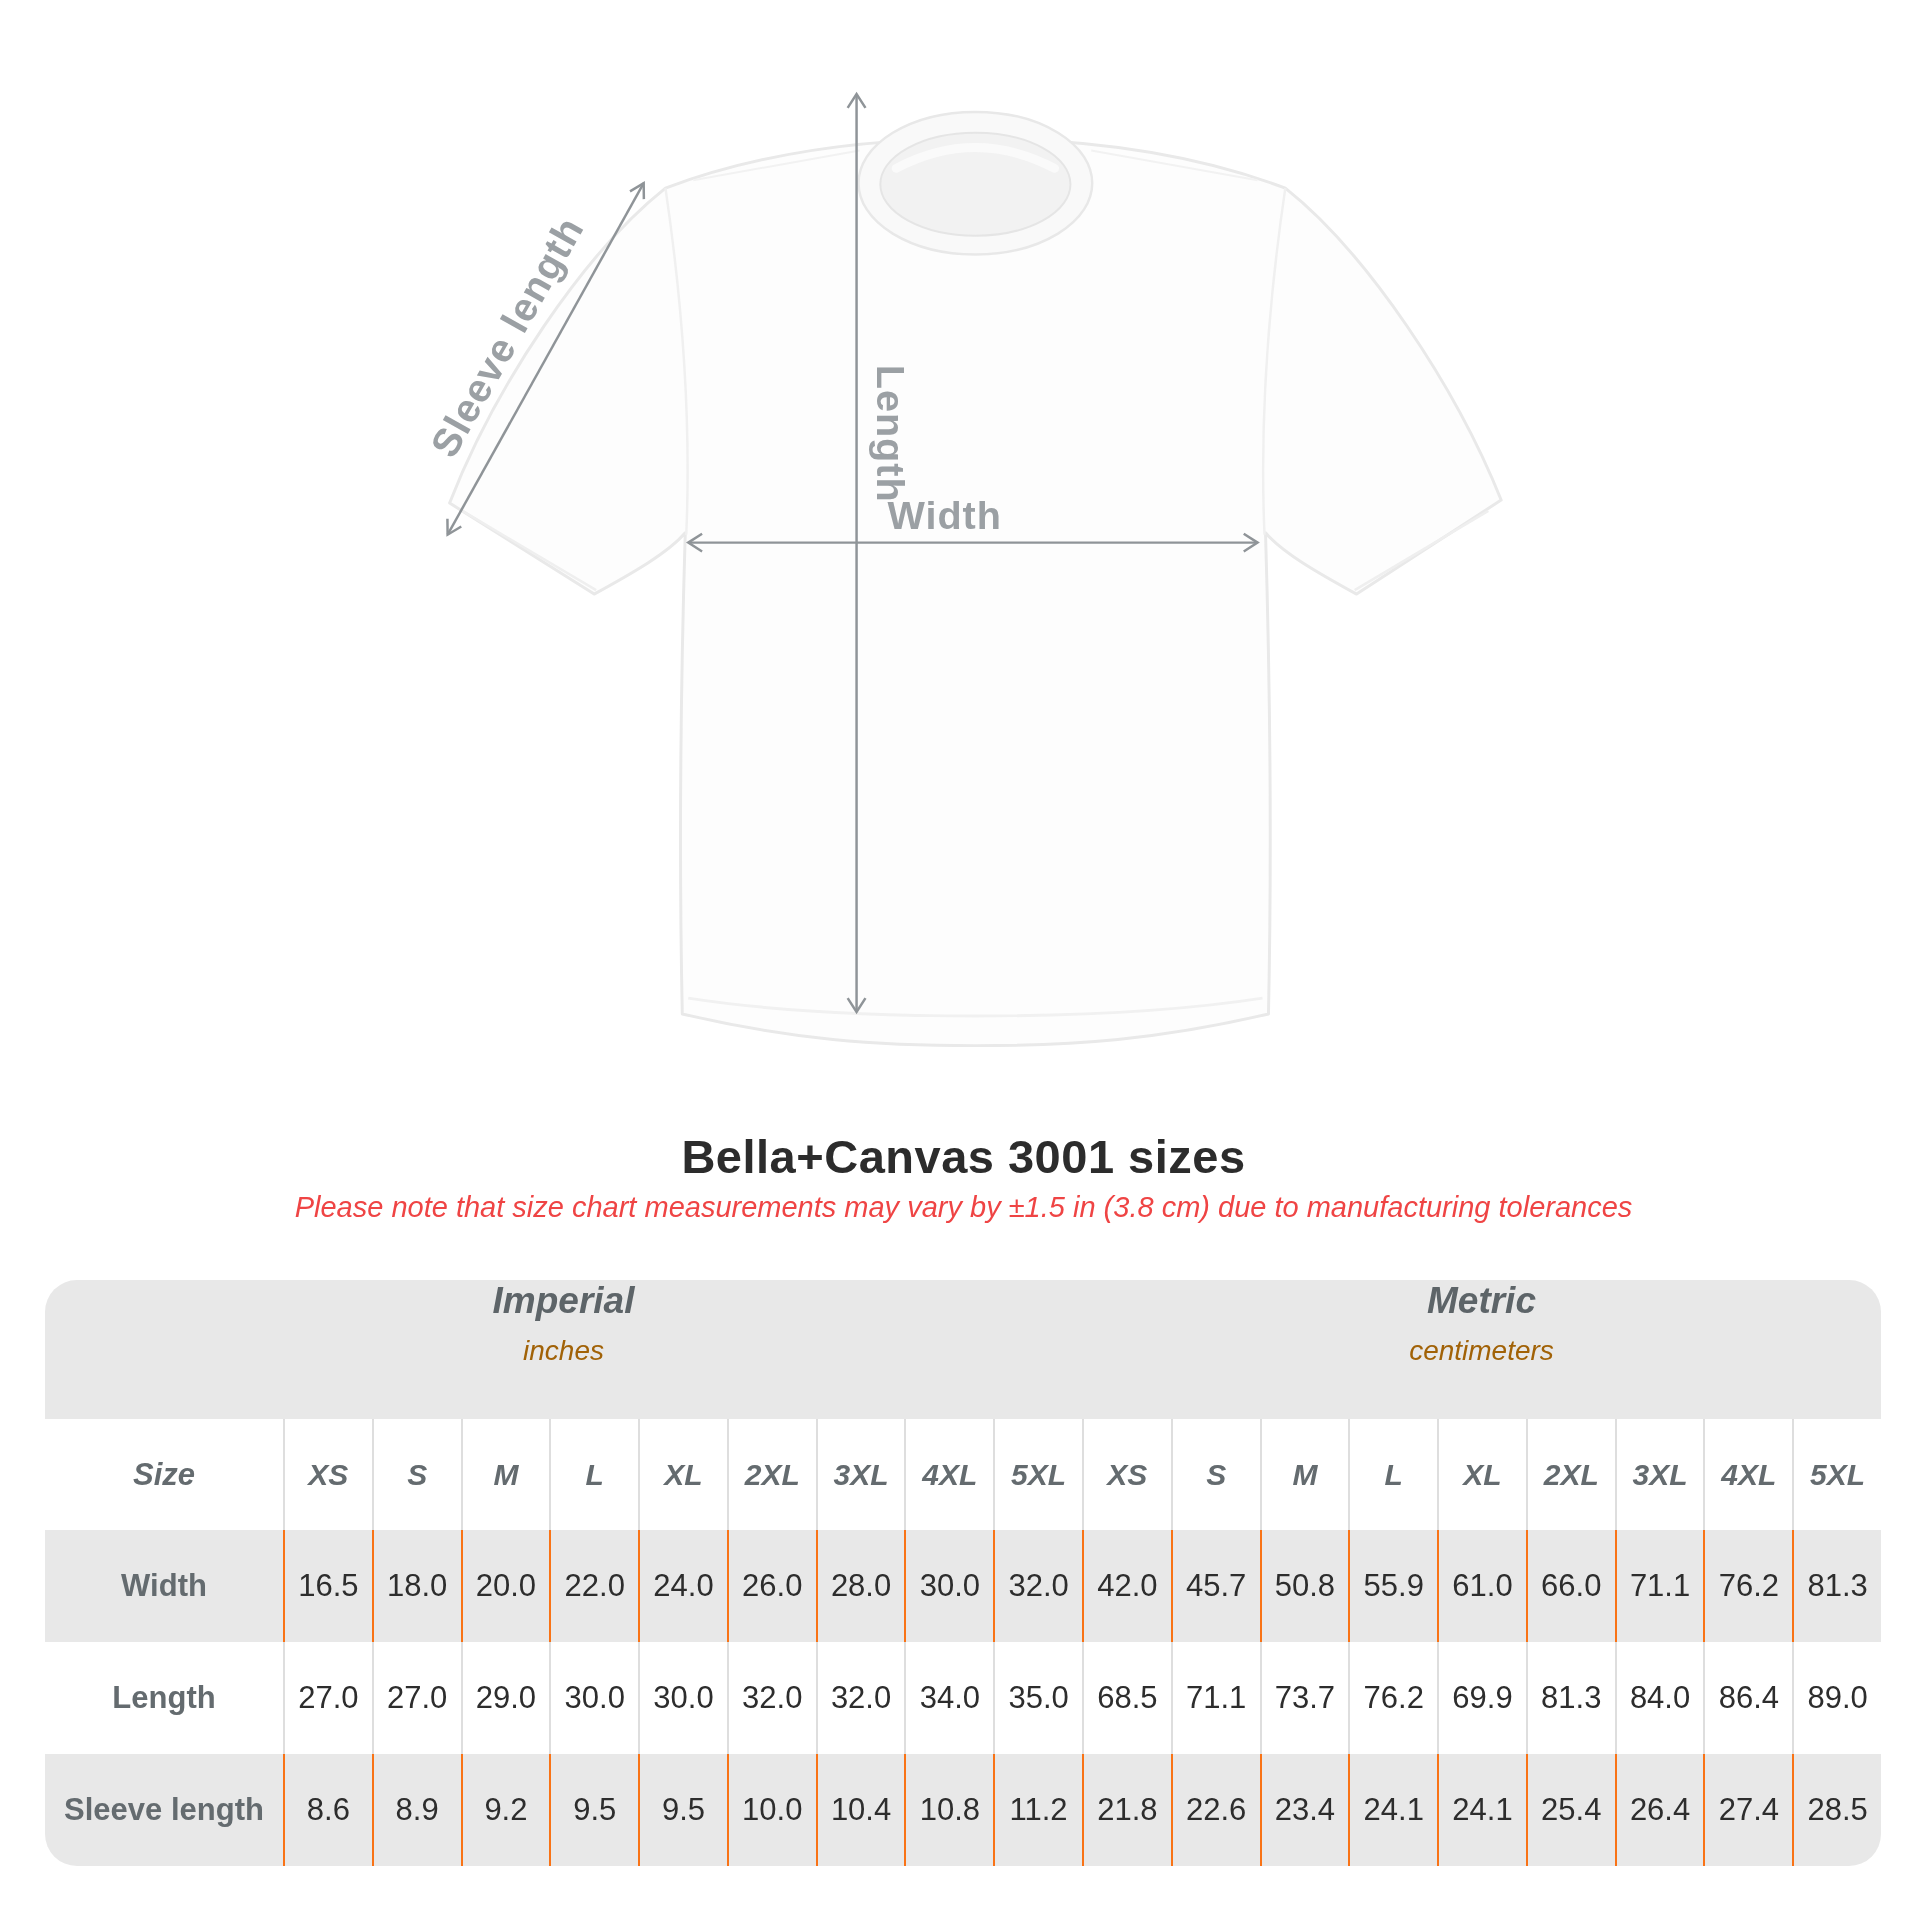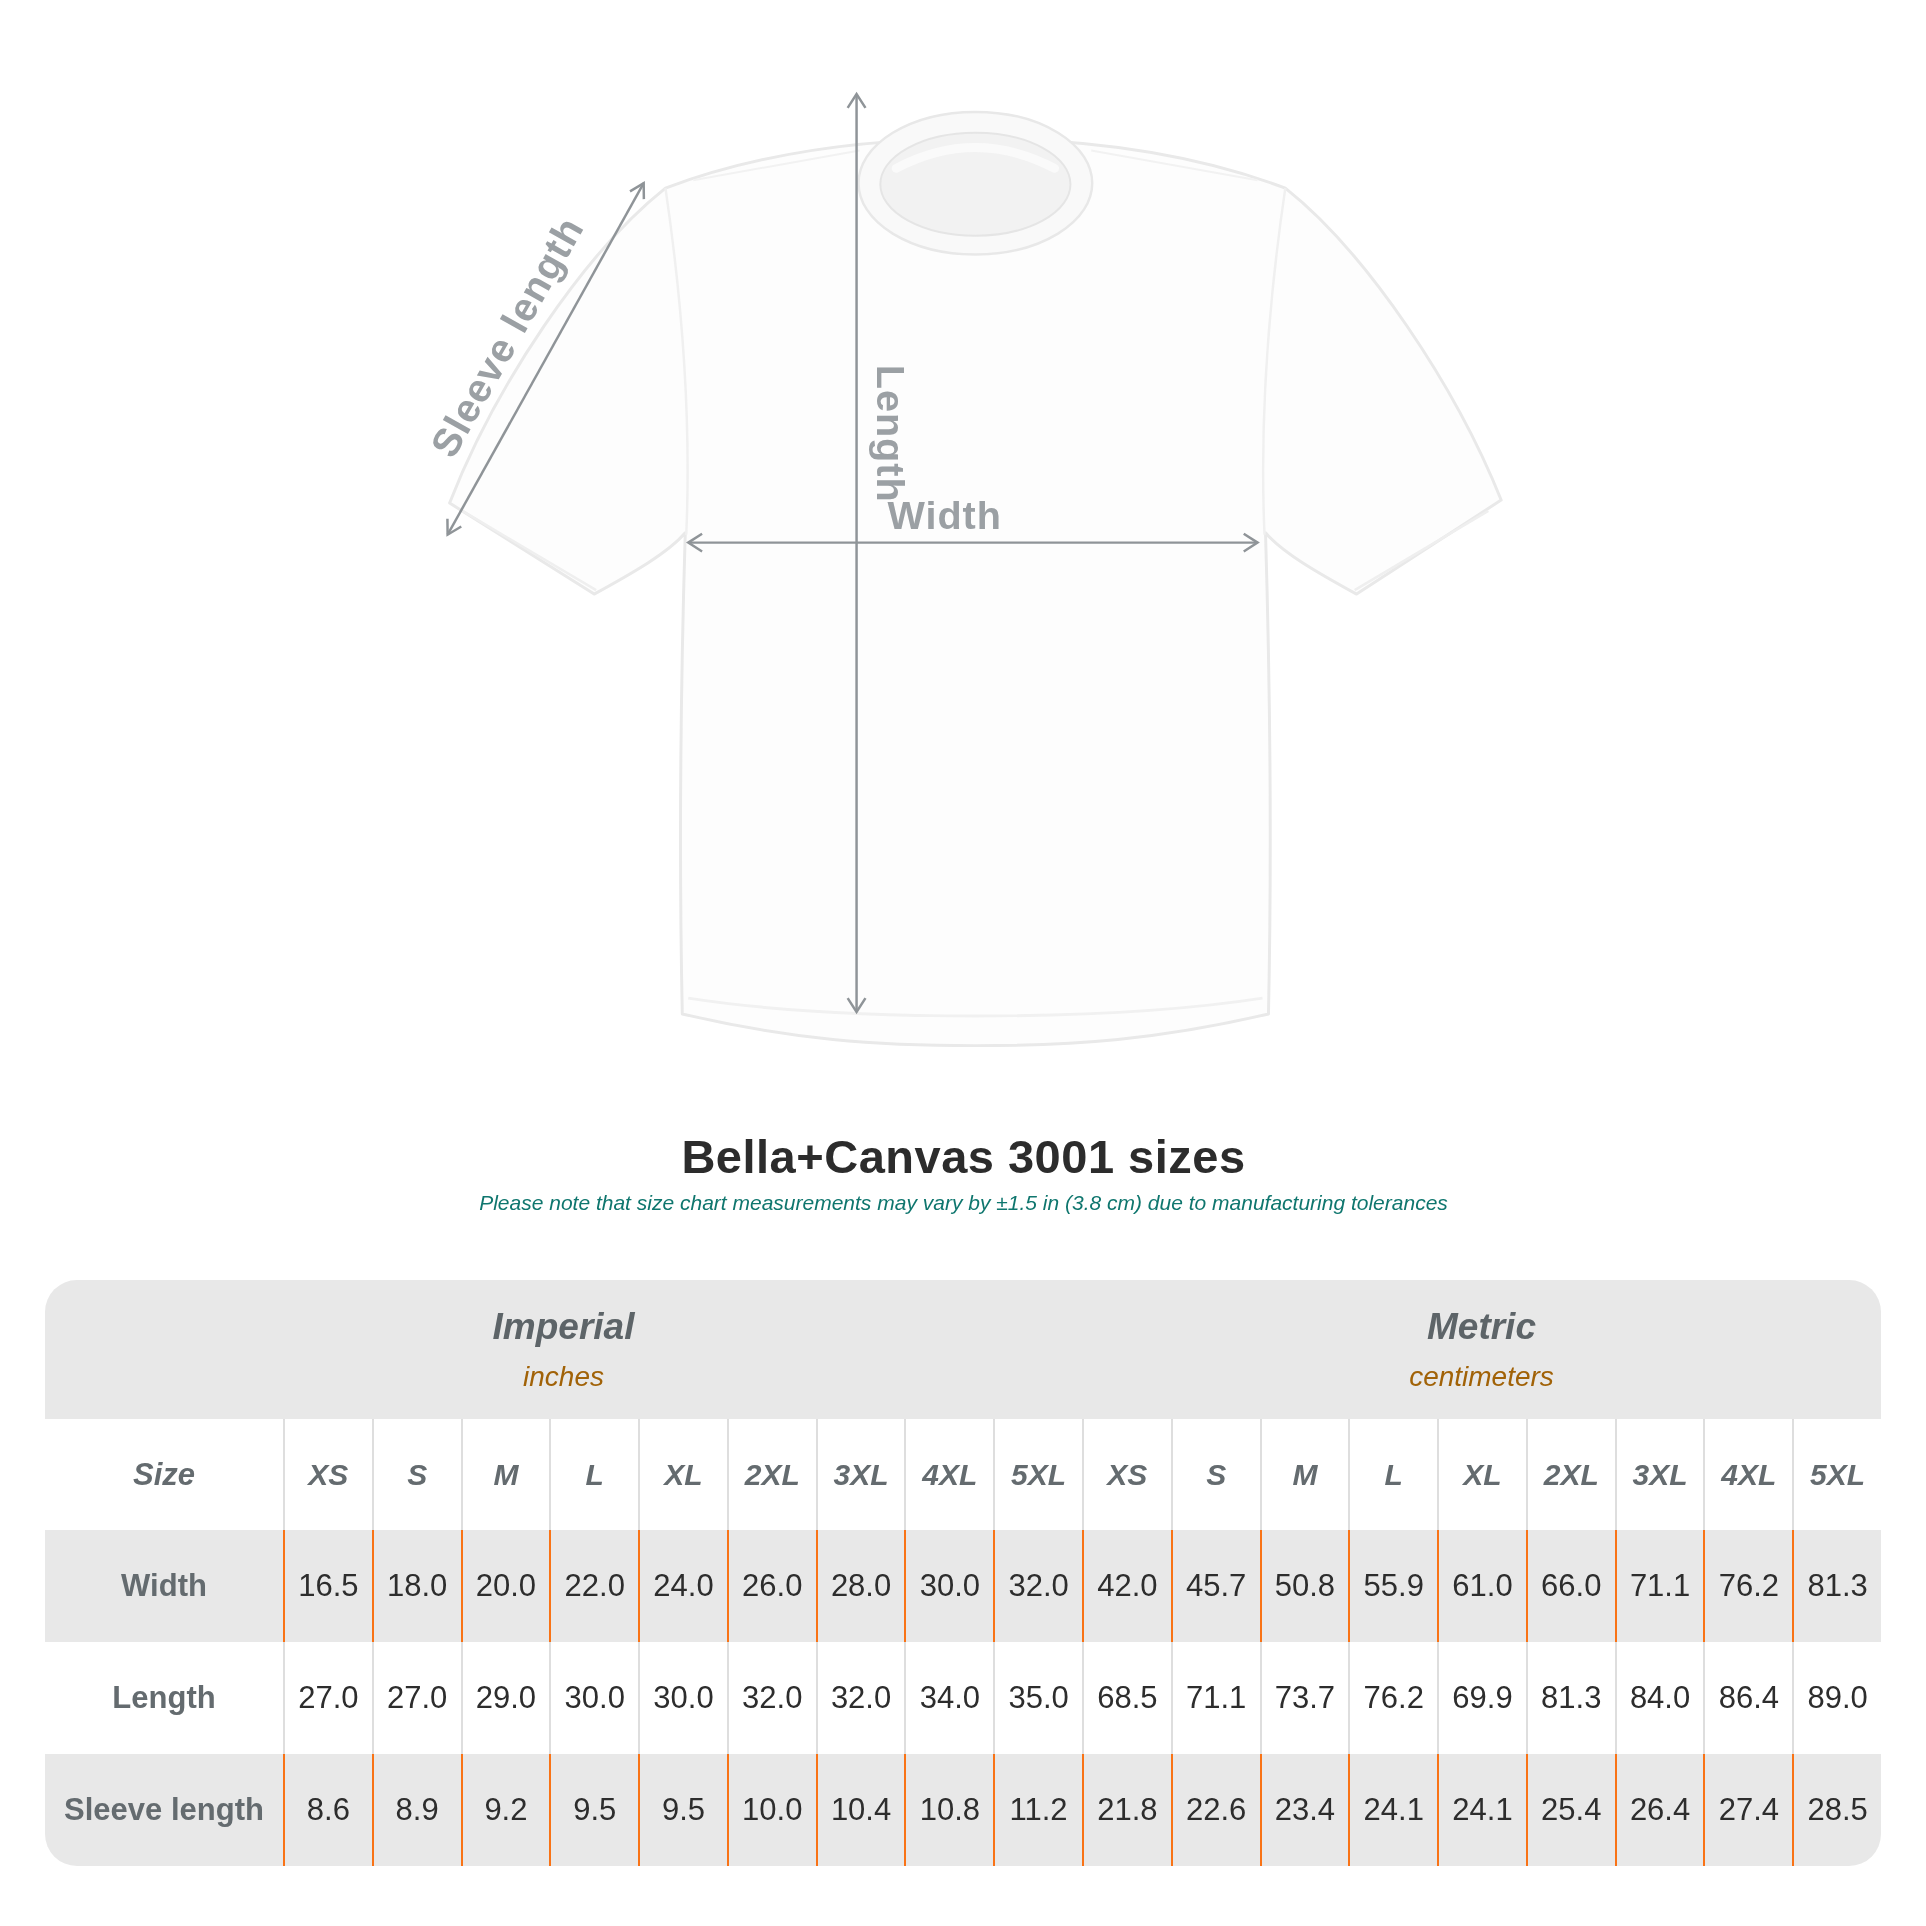--- a/index.html
+++ b/index.html
@@ -44,23 +44,23 @@
     font-weight: bold;
     color: #2c2c2c;
     letter-spacing: 0.5px;
   }
   .page-subtitle {
     position: absolute;
     top: 1191px;
     left: 0;
     width: 100%;
     text-align: center;
-    font-size: 21px;
+    font-size: 29px;
     font-style: italic;
-    color: #0f766e;
+    color: #ef4444;
   }
 
   
   .size-table {
     position: absolute;
     top: 1280px;
     left: 45px;
     width: 1836px;
     border-radius: 32px;
     overflow: hidden;
@@ -73,21 +73,21 @@
   .r-units  { height: 139px; background: #e8e8e8; }
   .r-head   { height: 111px; font-style: italic; }
   .r-data   { height: 112px; }
   .row-white { background: #ffffff; }
   .row-gray  { background: #e8e8e8; }
 
   .unit-cell {
     display: flex;
     flex-direction: column;
     align-items: center;
-    justify-content: center;
+    justify-content: flex-start;
     gap: 13px;
   }
   .unit-imperial { grid-column: 1 / span 10; }
   .unit-metric   { grid-column: 11 / span 9; }
   .unit-name {
     font-size: 37px;
     font-weight: bold;
     font-style: italic;
     color: #5d6468;
   }

